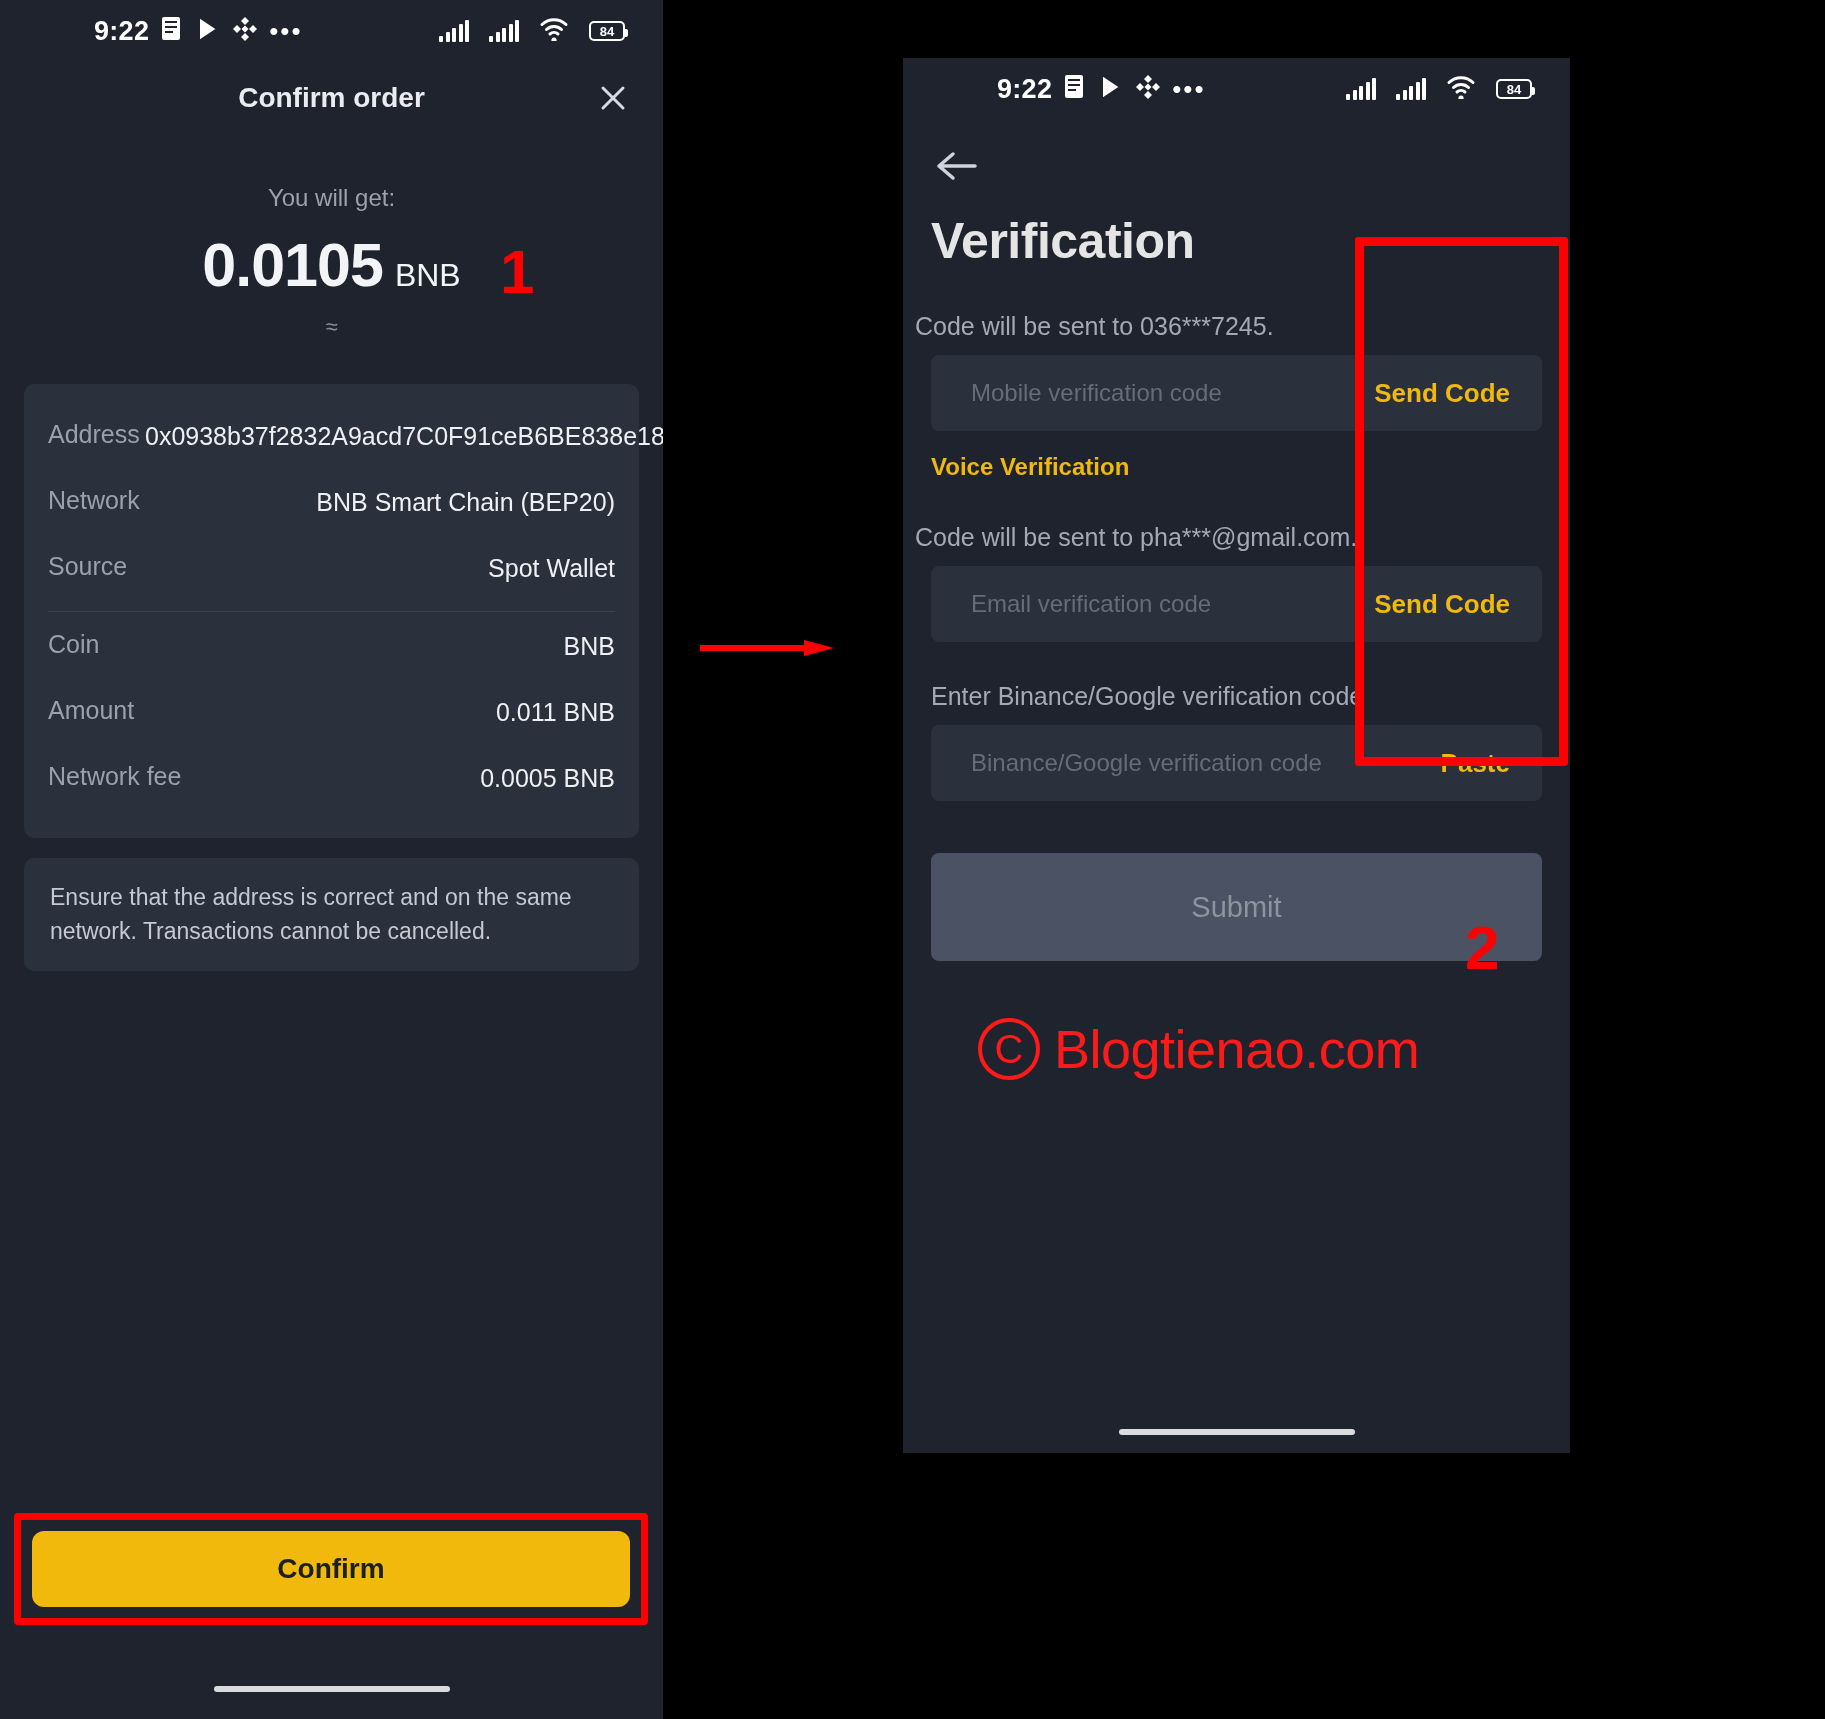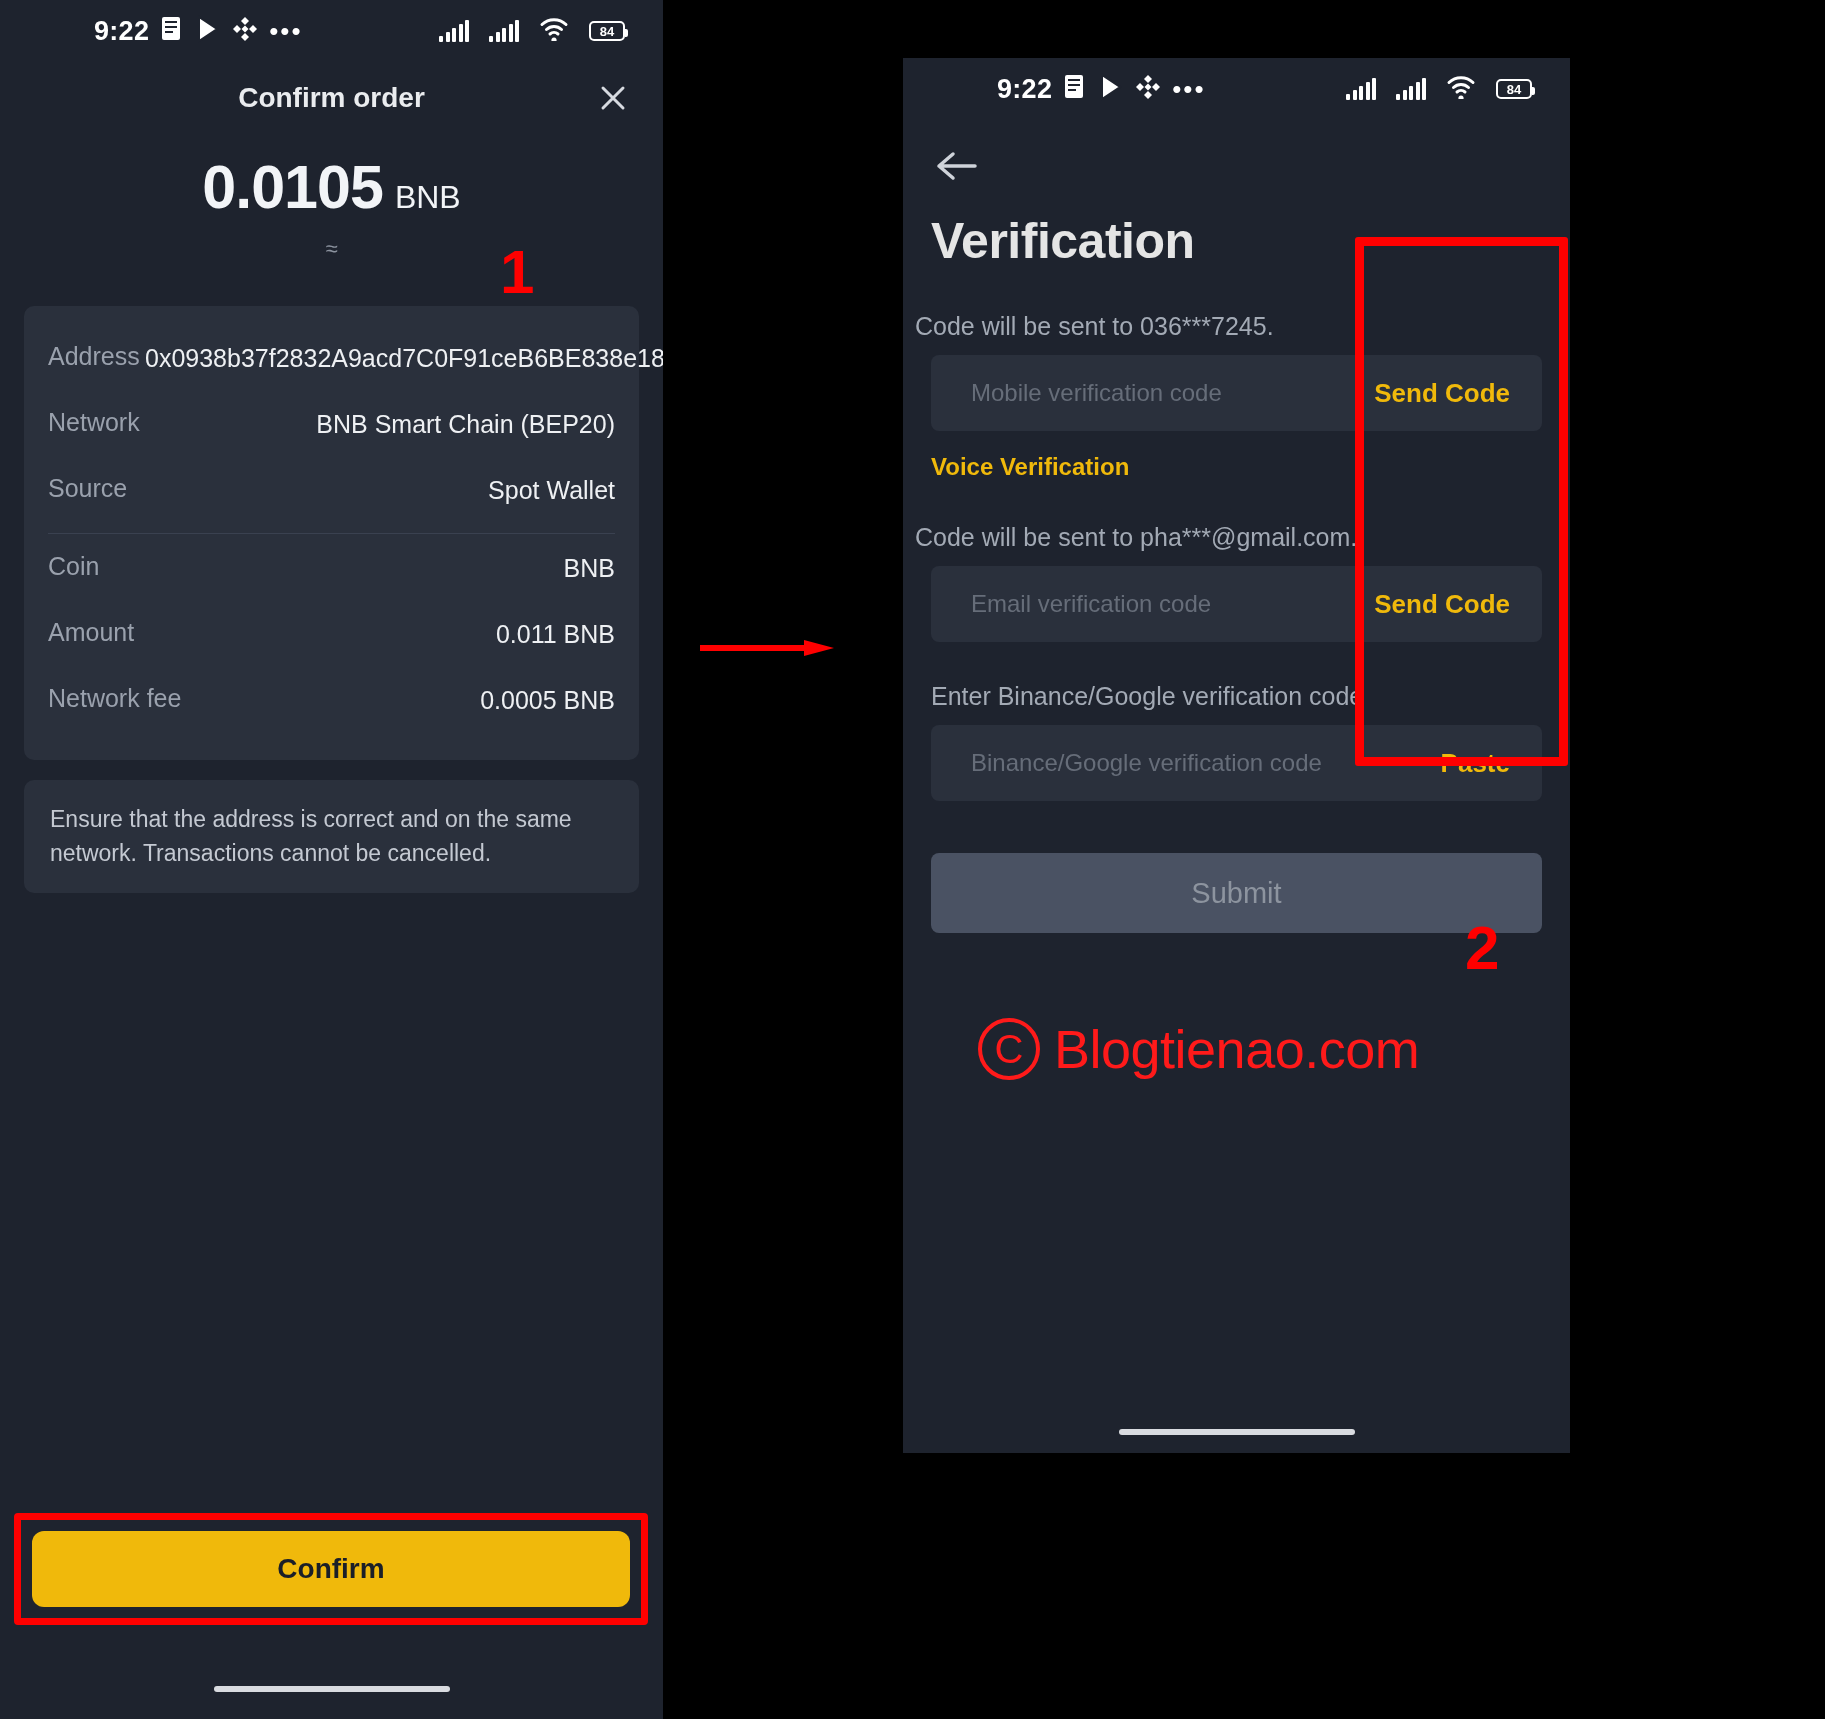--- a/index.html
+++ b/index.html
@@ -90,21 +90,21 @@
   .field {
     position:relative; margin: 14px 28px 0 28px; height: 76px; background:#2a303c; border-radius: 8px;
     display:flex; align-items:center;
   }
   .field .ph { padding-left: 40px; color:#666d79; font-size:24px; }
   .field .act { position:absolute; right: 0; top:0; height:100%; display:flex; align-items:center;
      padding: 0 32px; color:#f0b90b; font-size:26px; font-weight:700; }
   .voice { margin: 22px 0 0 28px; color:#f0b90b; font-size:24px; font-weight:600; }
   .vlabel { margin: 40px 0 0 28px; color:#a3aab5; font-size:25px; }
 
-  .submitbtn { margin: 52px 28px 0 28px; height: 80px; background:#4a5263; border-radius:8px;
+  .submitbtn { margin: 52px 28px 0 28px; height: 108px; background:#4a5263; border-radius:8px;
      display:flex; align-items:center; justify-content:center; color:#8d949f; font-size:29px; }
   .seclink { margin-top: 30px; text-align:center; color:#f0b90b; font-size:24px; font-weight:600; }
   .homebar2 { position:absolute; bottom: 18px; left:50%; transform:translateX(-50%);
      width: 236px; height: 6px; background:#d9dbe0; border-radius:3px; }
 
   
   .anno-num { position:absolute; color:#ff0000; font-weight:700; font-family:"Liberation Sans",sans-serif; }
   .num1 { left: 500px; top: 236px; font-size: 62px; }
   .num2 { left: 1465px; top: 912px; font-size: 62px; }
 
@@ -186,20 +186,21 @@
 
     <div class="p1head">
       <span class="p1title">Confirm order</span>
       <span class="closebtn">
         <svg width="44" height="44" viewBox="0 0 44 44">
             <path d="M12 12 L32 32 M32 12 L12 32" stroke="#d7dae0" stroke-width="3" stroke-linecap="round"></path>
           </svg>
       </span>
     </div>
 
+    <div class="getlabel">You will get:</div>
     <div class="amountrow">
       <span class="amountbig">0.0105</span>
       <span class="amountunit">BNB</span>
     </div>
     <div class="approx">≈</div>
 
     <div class="card">
       <div class="row">
         <span class="rowlabel">Address</span>
         <span class="rowval">0x0938b37f2832A9acd7C0F91ceB6BE838e18d4480</span>

